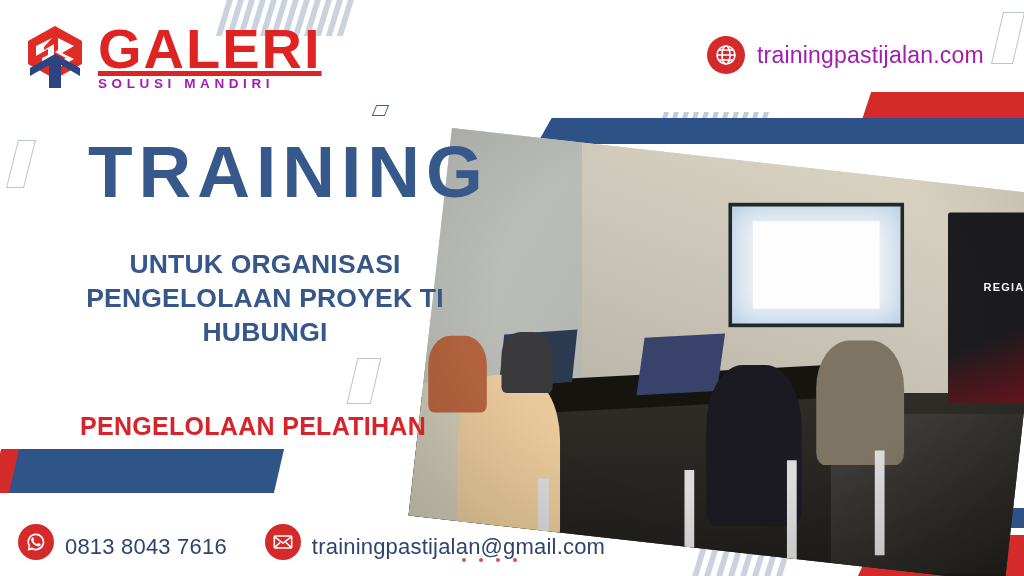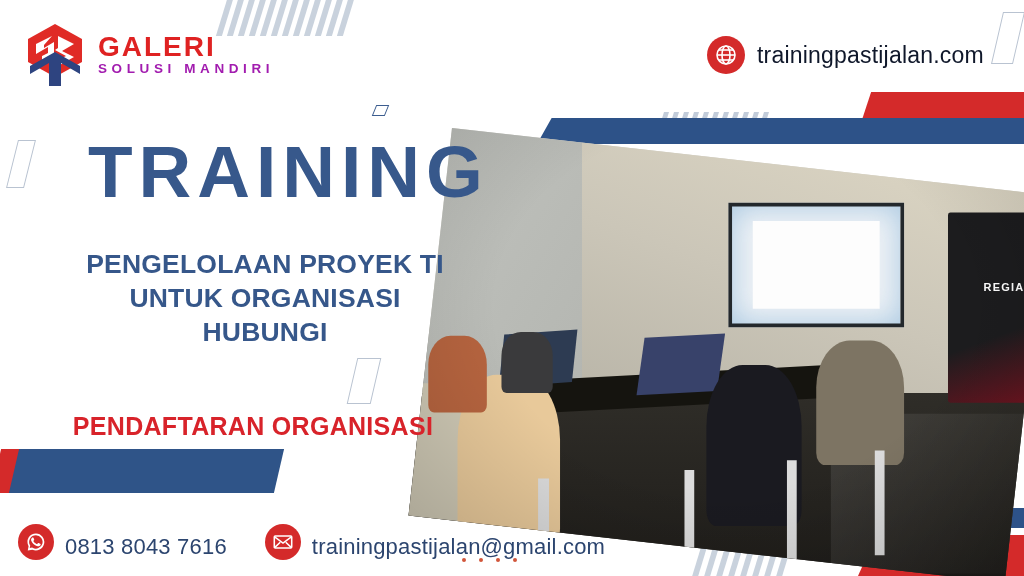--- a/index.html
+++ b/index.html
@@ -123,33 +123,33 @@
   .ch1{left:24%;top:76%;width:1.5%;height:18%;}
   .ch2{left:44%;top:74%;width:1.3%;height:20%;}
   .ch3{left:58%;top:72%;width:1.3%;height:22%;}
   .ch4{left:70%;top:70%;width:1.3%;height:22%;}
   .ph-vignette{position:absolute;inset:0;background:radial-gradient(ellipse at 50% 40%,rgba(0,0,0,0) 45%,rgba(0,0,0,.25) 100%);}
 
   
   .logo { position:absolute; left:22px; top:22px; display:flex; align-items:center; gap:10px; }
   .logo-mark { position:relative; width:66px; height:66px; }
   .logo-text .l1 {
-    font-size:28px; font-weight:800; color:#df2222; letter-spacing:2px; line-height:.95;
+    font-size:56px; font-weight:800; color:#df2222; letter-spacing:2px; line-height:.95;text-decoration:underline;
   }
   .logo-text .l2 {
     font-size:13.5px; font-weight:700; color:#a21caf; letter-spacing:4.6px; margin-top:1px;
   }
 
   
   .website { position:absolute; left:707px; top:36px; display:flex; align-items:center; gap:12px; }
   .globe {
     width:38px; height:38px; border-radius:50%; background:#d42a2a;
     display:flex; align-items:center; justify-content:center;
   }
-  .website-url { font-size:23px; color:#0f172a; letter-spacing:.2px; }
+  .website-url { font-size:23px; color:#a21caf; letter-spacing:.2px; }
 
   
   .headline {
     position:absolute; left:88px; top:135px;
     font-size:73px; font-weight:800; color:#37588b;
     letter-spacing:6px; line-height:1;
   }
   .subhead {
     position:absolute; left:50px; top:248px; width:430px;
     text-align:center; color:#36578a;
@@ -312,26 +312,26 @@
         <line x1="4.6" y1="7" x2="19.4" y2="7"></line>
         <line x1="4.6" y1="17" x2="19.4" y2="17"></line>
       </svg>
     </div>
     <div class="website-url">trainingpastijalan.com</div>
   </div>
 
   <div class="headline">TRAINING</div>
 
   <div class="subhead">
+    <div>UNTUK ORGANISASI</div>
     <div>PENGELOLAAN PROYEK TI</div>
-    <div>UNTUK ORGANISASI</div>
     <div>HUBUNGI</div>
   </div>
 
-  <div class="reg-label">PENDAFTARAN ORGANISASI</div>
+  <div class="reg-label">PENGELOLAAN PELATIHAN</div>
 
   <div class="hub-red"></div>
   <div class="hub-navy"></div>
 
   <div class="contacts">
     <div class="c-item">
       <div class="c-badge">
         <svg viewBox="0 0 24 24" width="22" height="22" fill="#fff">
           <path d="M12 2.6A9.3 9.3 0 0 0 3.9 16.5L3 21.4l5-1A9.3 9.3 0 1 0 12 2.6zm0 2a7.3 7.3 0 1 1-3.8 13.6l-.4-.2-2.6.5.5-2.6-.2-.4A7.3 7.3 0 0 1 12 4.6z"></path>
           <path d="M9.3 7.6c-.2-.5-.4-.5-.6-.5h-.5c-.2 0-.5.1-.7.4-.3.3-.9.9-.9 2.1s.9 2.4 1.1 2.6c.1.2 1.8 2.8 4.4 3.8 2.2.9 2.6.7 3.1.6.5 0 1.5-.6 1.7-1.2.2-.6.2-1.1.1-1.2l-.5-.3-1.7-.8c-.2-.1-.4-.1-.6.1l-.8 1c-.1.2-.3.2-.5.1-.3-.1-1.2-.4-2.2-1.4-.8-.7-1.3-1.6-1.5-1.8-.1-.2 0-.4.1-.5l.4-.5.3-.5v-.5l-.7-1.5z"></path>

